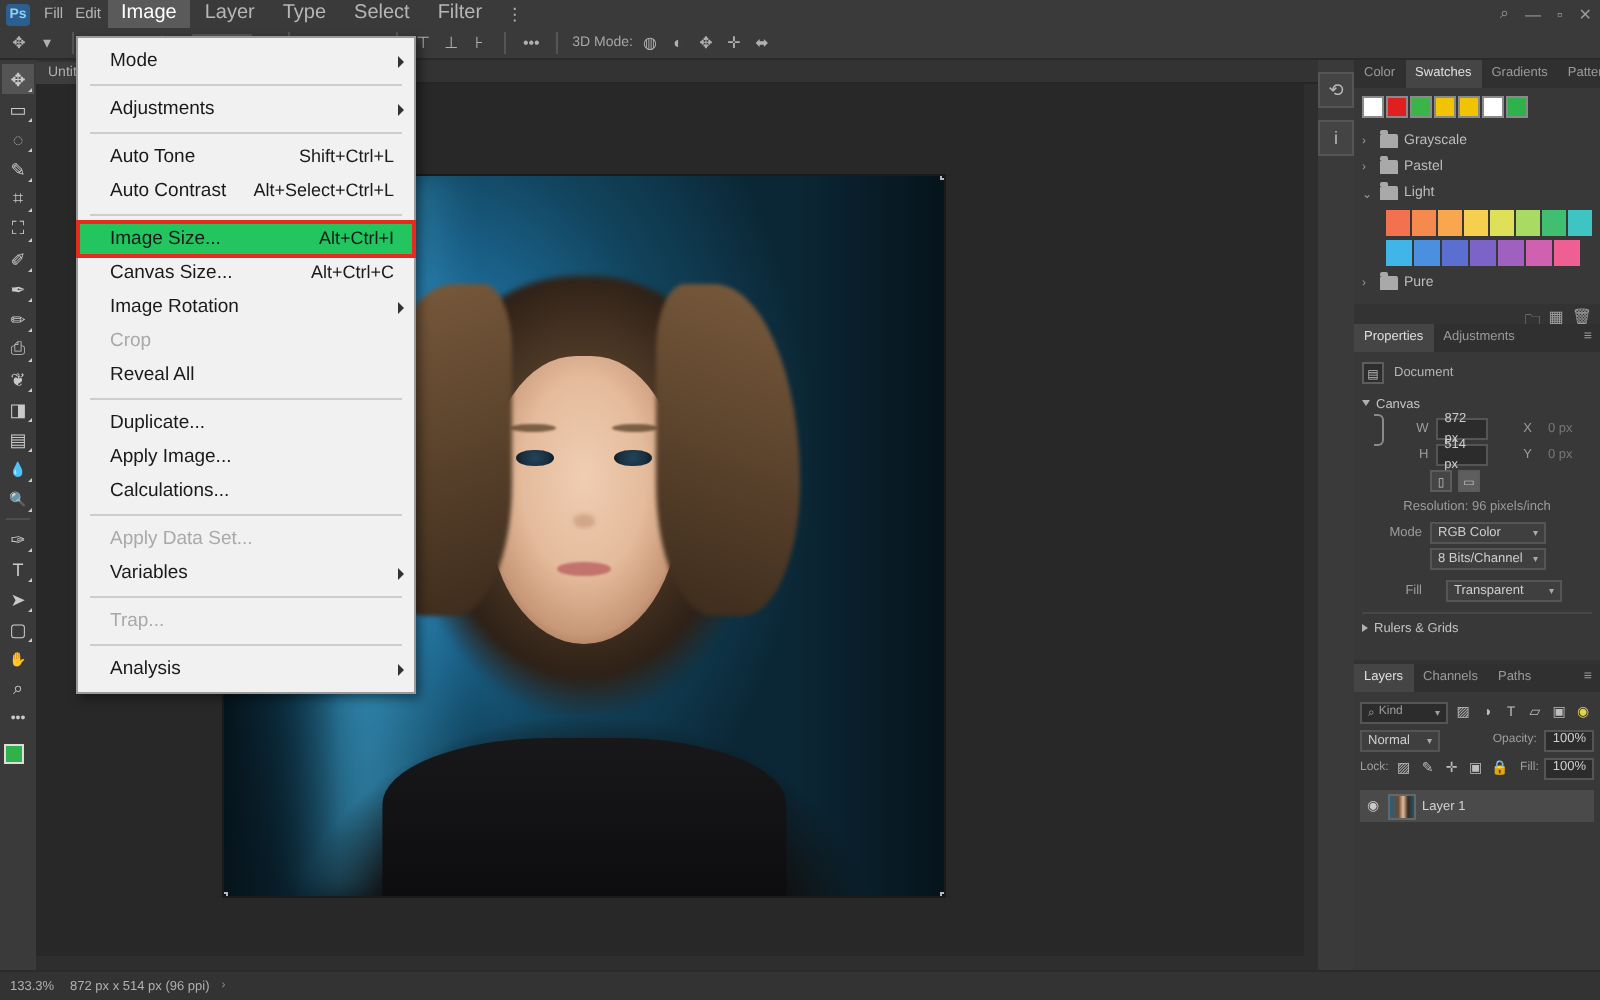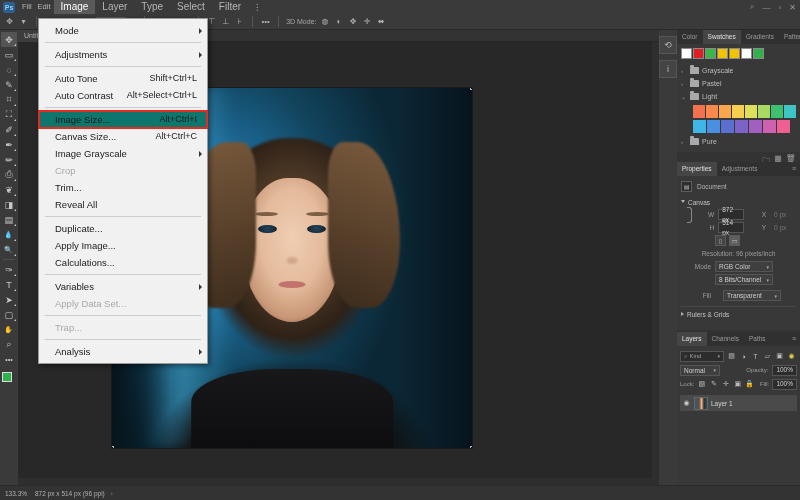--- a/index.html
+++ b/index.html
@@ -158,21 +158,21 @@
   .dd-item {
     position:relative; height:17px; line-height:17px;
     padding:0 8px 0 16px; font-size:9.5px; color:#1a1a1a;
     display:flex; align-items:center; white-space:nowrap;
   }
   .dd-item .sc {
     margin-left:auto; padding-right:2px; font-size:9px; color:#1a1a1a;
   }
   .dd-item.dim, .dd-item.dim .sc { color:#a9a9a9; }
   .dd-item.hl {
-    background:#0f766e; outline:2px solid #e8291f; outline-offset:-1px;
+    background:#22c55e; outline:2px solid #e8291f; outline-offset:-1px;
   }
   .dd-item .arw {
     position:absolute; right:5px; top:50%; transform:translateY(-50%);
     width:0; height:0; border-left:3.5px solid #333;
     border-top:3px solid transparent; border-bottom:3px solid transparent;
   }
   .dd-sep { height:1px; background:#cdcdcd; margin:3px 6px; }
 
   
   .rightcol { position:absolute; left:659px; top:30px; width:141px; height:455px; background:#333; }
@@ -437,49 +437,46 @@
     <div class="dd-sep"></div>
     <div class="dd-item hl">
       <span>Image Size...</span>
       <span class="sc">Alt+Ctrl+I</span>
     </div>
     <div class="dd-item">
       <span>Canvas Size...</span>
       <span class="sc">Alt+Ctrl+C</span>
     </div>
     <div class="dd-item">
-      <span>Image Grayscale</span>
+      <span>Image Rotation</span>
       <span class="arw"></span>
     </div>
     <div class="dd-item dim">
       <span>Crop</span>
     </div>
     <div class="dd-item">
-      <span>Trim...</span>
-    </div>
-    <div class="dd-item">
       <span>Reveal All</span>
     </div>
     <div class="dd-sep"></div>
     <div class="dd-item">
       <span>Duplicate...</span>
     </div>
     <div class="dd-item">
       <span>Apply Image...</span>
     </div>
     <div class="dd-item">
       <span>Calculations...</span>
     </div>
     <div class="dd-sep"></div>
+    <div class="dd-item dim">
+      <span>Apply Data Set...</span>
+    </div>
     <div class="dd-item">
       <span>Variables</span>
       <span class="arw"></span>
-    </div>
-    <div class="dd-item dim">
-      <span>Apply Data Set...</span>
     </div>
     <div class="dd-sep"></div>
     <div class="dd-item dim">
       <span>Trap...</span>
     </div>
     <div class="dd-sep"></div>
     <div class="dd-item">
       <span>Analysis</span>
       <span class="arw"></span>
     </div>

